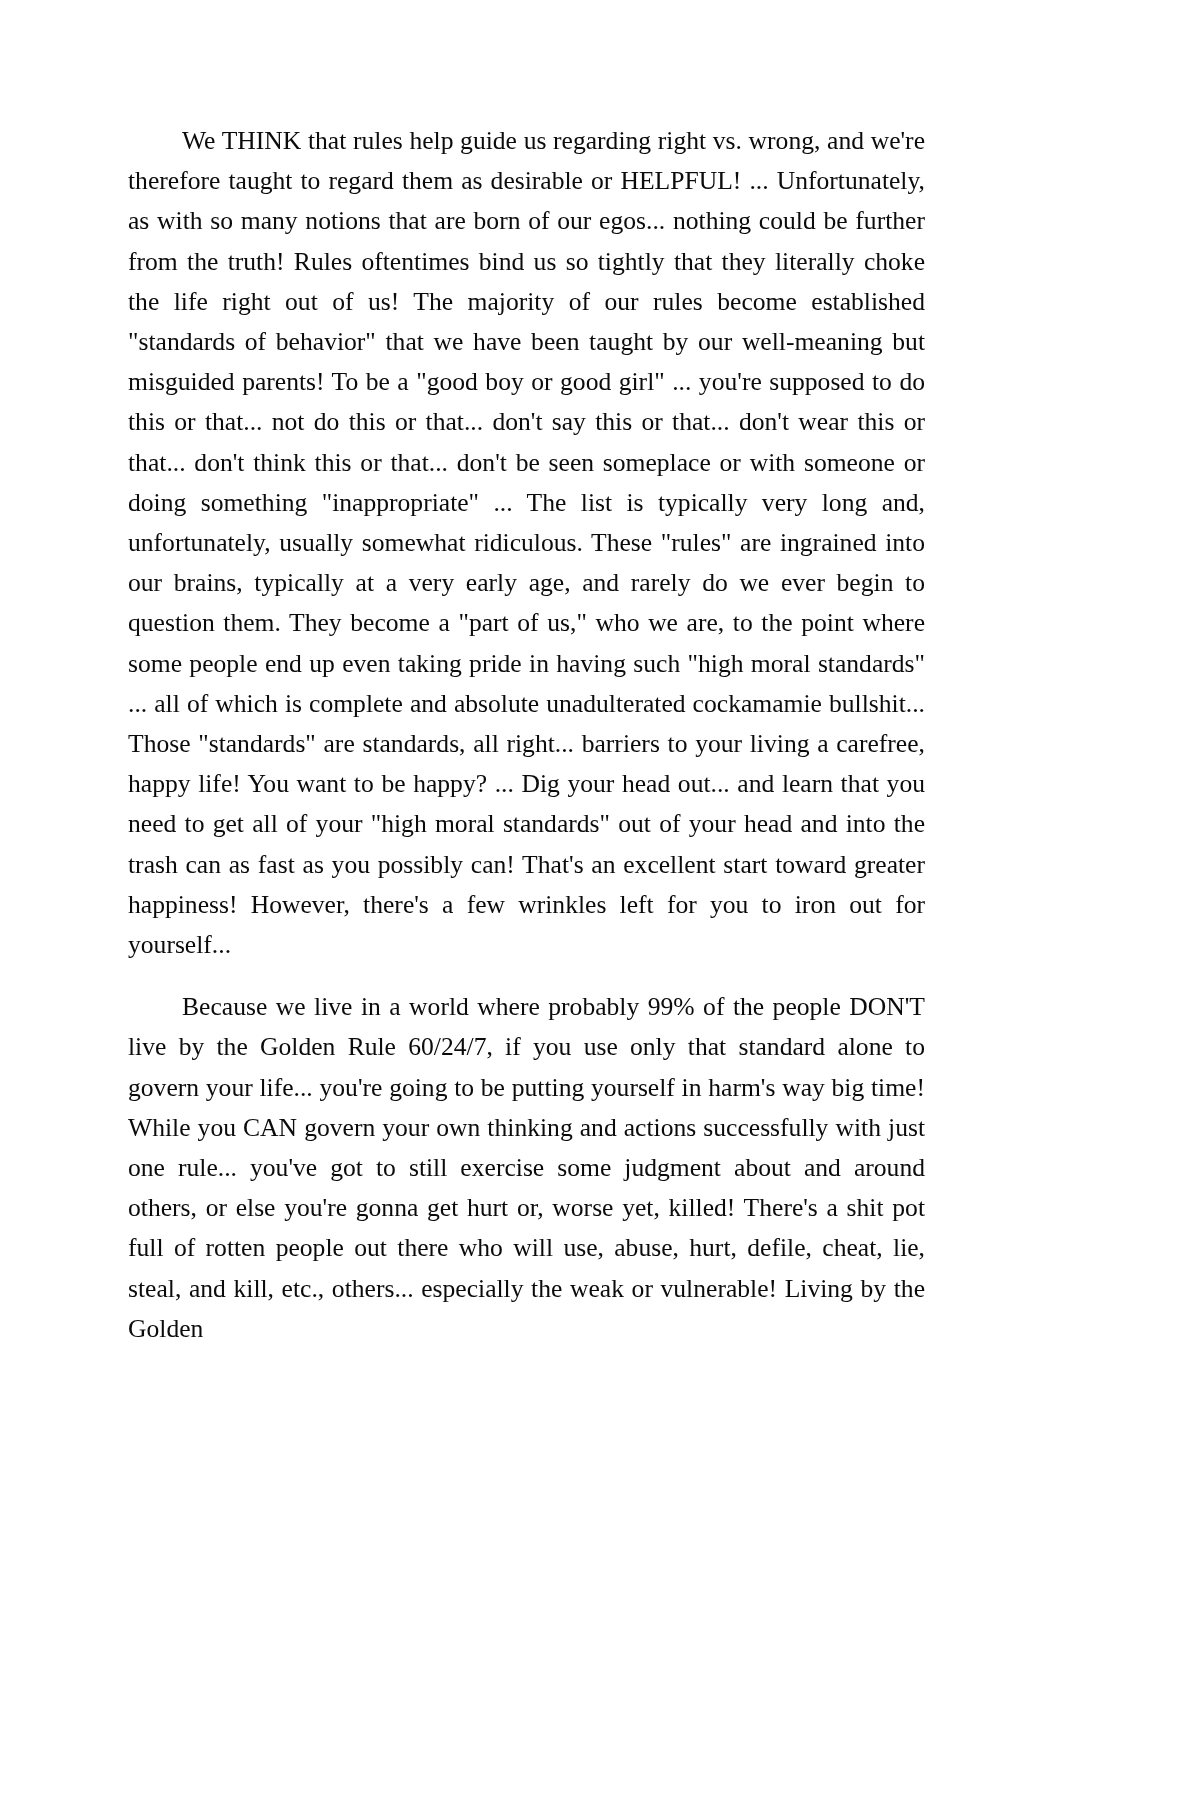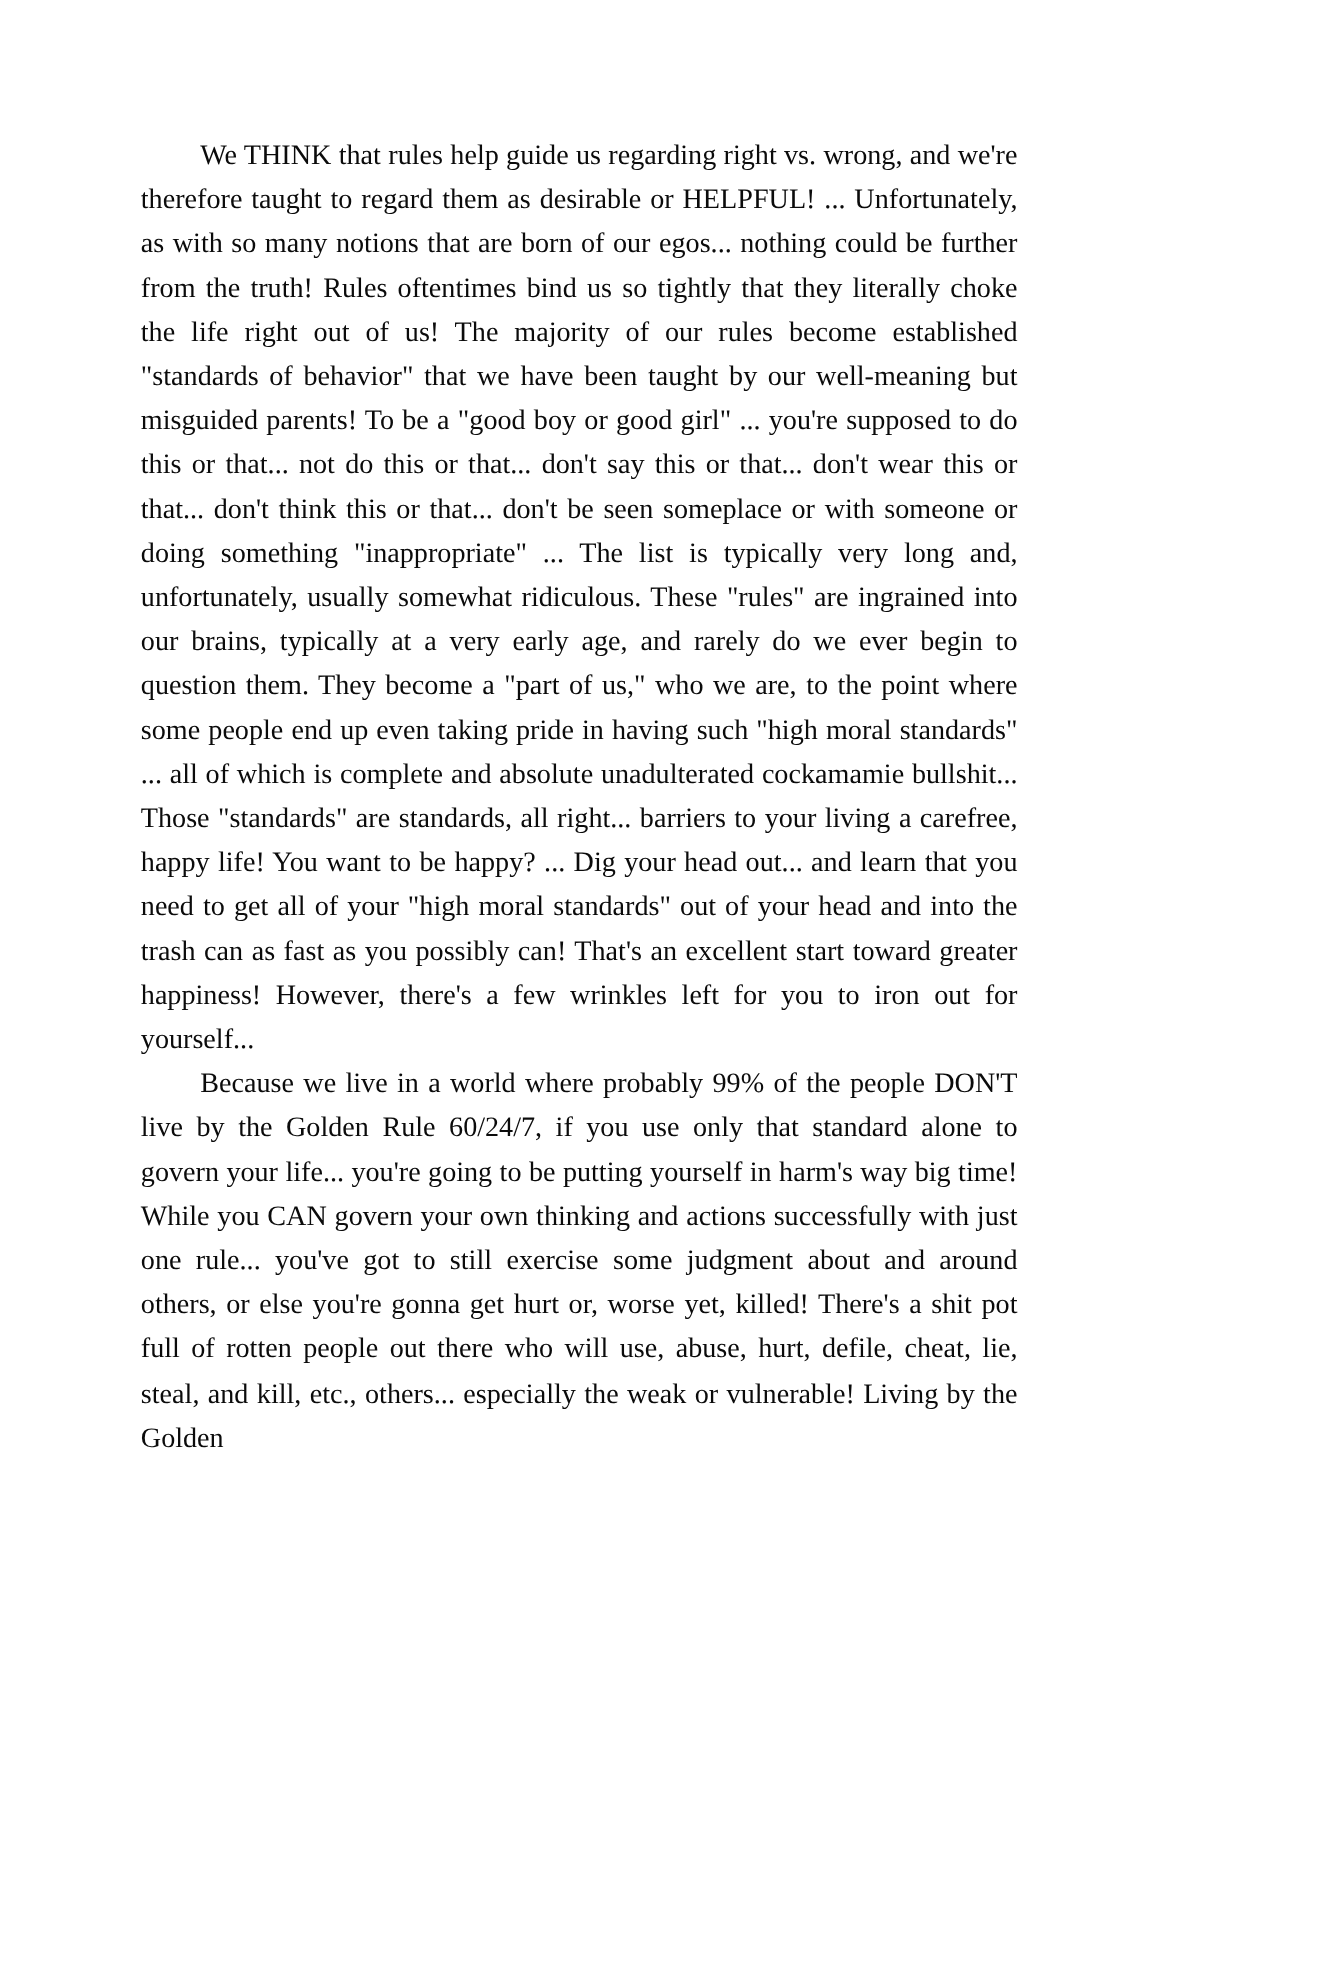--- a/index.html
+++ b/index.html
@@ -35,20 +35,21 @@
     text-align: justify;
     text-justify: inter-word;
     text-indent: 54px;
     color: #0b0b0b;
     hyphens: none;
     -webkit-hyphens: none;
     word-spacing: 0.01em;
     letter-spacing: 0.0px;
   }
   .body-paragraph + .body-paragraph {
+    margin-top: 22px;
   }
   .page-number {
     position: absolute;
     left: 0;
     top: 1423px;
     width: 1200px;
     text-align: center;
     font-size: 30px;
     line-height: 32px;
     color: #0b0b0b;

